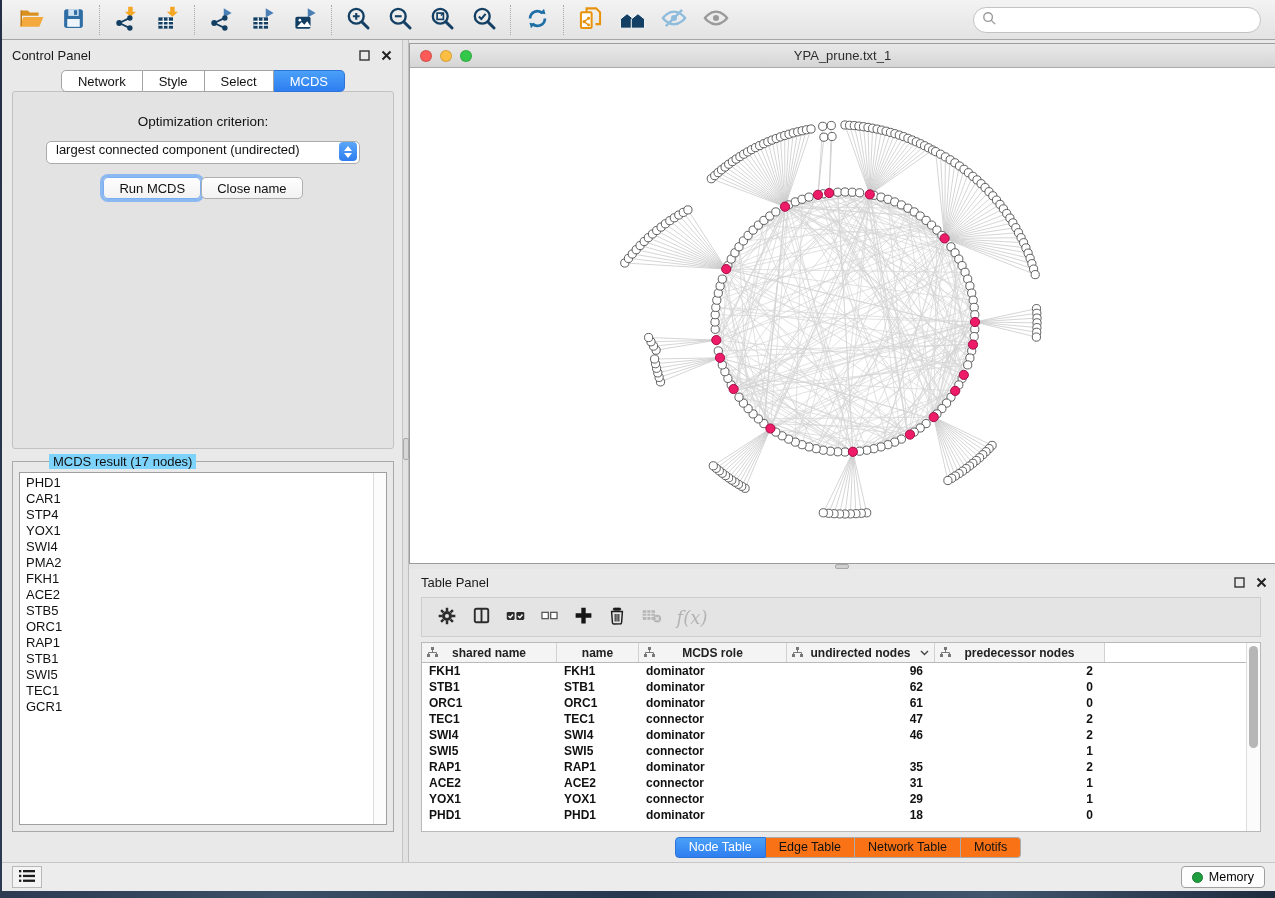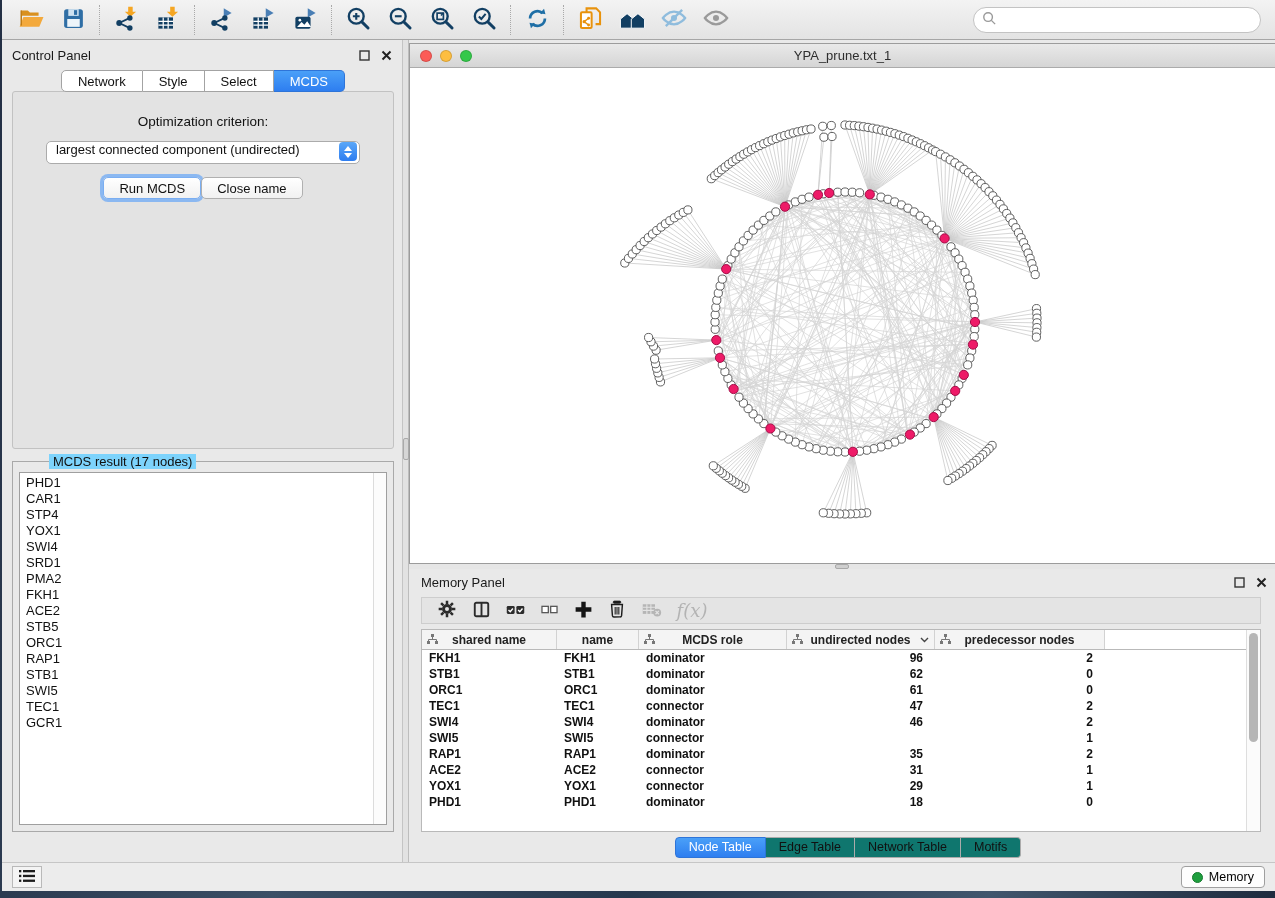--- a/index.html
+++ b/index.html
@@ -62,41 +62,41 @@
                   display:flex; align-items:center; padding:0 10px; }
   .tl { width:12px; height:12px; border-radius:50%; margin-right:8px; border:0.5px solid rgba(0,0,0,.15); }
   .net-title { position:absolute; left:0; right:0; text-align:center; font-size:13px; color:#2e2e2e; }
   .net-canvas { flex:1; background:#fff; position:relative; overflow:hidden; }
   .net-canvas svg { position:absolute; left:0; top:0; }
   .hsplit { height:5px; background:#e6e6e6; position:relative; }
   .hsplit .grip-h { position:absolute; left:50%; top:0; width:14px; height:5px; margin-left:-7px; background:#cfcfcf; border:1px solid #a9a9a9; border-radius:2px; }
 
   
   .tpanel { flex:1; display:flex; flex-direction:column; padding:2px 0 0 12px; min-height:0; }
-  .t-toolbar { margin-top:4px; margin-right:14px; height:27px; background:#e4e4e4; border:1px solid #cdcdcd;
+  .t-toolbar { margin-top:4px; margin-right:14px; height:40px; background:#e4e4e4; border:1px solid #cdcdcd;
                display:flex; align-items:center; padding:0 10px; gap:4px; }
   .t-btn { width:30px; height:30px; border:none; background:transparent; display:flex; align-items:center; justify-content:center; }
   .fx { font-family:"DejaVu Serif", serif; font-style:italic; font-size:18px; color:#b3b3b3; }
   .tablewrap { margin-top:5px; margin-right:14px; flex:1; border:1px solid #b9b9b9; background:#fff; display:flex; min-height:0; }
   .tablegrid { flex:1; display:flex; flex-direction:column; min-width:0;font-weight:bold; }
   .thead { display:flex; height:20px; background:#f4f4f4; border-bottom:1px solid #b9b9b9; flex:0 0 20px; }
   .th { position:relative; display:flex; align-items:center; justify-content:center; font-size:12px; color:#222;
         border-right:1px solid #d2d2d2; }
   .th .tree-ic { position:absolute; left:5px; top:4px; }
   .th .sort-ic { position:absolute; right:5px; top:7px; }
   .th.filler { border-right:none; background:#fff; }
   .tbody { flex:1; overflow:hidden; }
   .tr { display:flex; height:16px; }
   .td { font-size:12px; line-height:16px; white-space:nowrap; overflow:hidden; }
   .td.text { padding-left:7px; }
   .td.num { text-align:right; padding-right:12px; }
   .vscroll { width:14px; border-left:1px solid #dedede; background:#fbfbfb; position:relative; flex:0 0 14px; }
   .vscroll .thumb { position:absolute; left:2px; right:2px; top:3px; height:54%; background:#b6b6b6; border-radius:5px; }
   .ttabs-row { flex:0 0 30px; display:flex; align-items:center; justify-content:center; }
-  .ttab { height:21px; padding:0 13px; display:flex; align-items:center; background:#0f766e; border:1px solid #ababab; border-left:none; font-size:12.5px; }
+  .ttab { height:21px; padding:0 13px; display:flex; align-items:center; background:#f97316; border:1px solid #ababab; border-left:none; font-size:12.5px; }
   .ttab:first-child { border-left:1px solid #ababab; border-radius:4px 0 0 4px; }
   .ttab:last-child { border-radius:0 4px 4px 0; }
   .ttab.selected { background:linear-gradient(#4aa0f8,#2e7ef0); color:#fff; border-color:#2e74d8; }
 
   
   .statusbar { flex:0 0 29px; background:#ececec; border-top:1px solid #c6c6c6; display:flex; align-items:center; padding:0 10px; }
   .sb-listbtn { width:30px; height:22px; background:#f4f4f4; border:1px solid #b9b9b9; display:flex; align-items:center; justify-content:center; }
   .sb-spring { flex:1; }
   .mem-btn { height:22px; padding:0 10px; background:#fdfdfd; border:1px solid #9f9f9f; border-radius:4px;
              display:flex; align-items:center; gap:6px; font-size:12.5px; }
@@ -303,21 +303,20 @@
       </div>
       <div class="fieldset">
         <span class="legend">MCDS result (17 nodes)</span>
         <div class="listbox">
           <div class="list-items" id="mcds-list">
               <div class="list-item">PHD1</div>
               <div class="list-item">CAR1</div>
               <div class="list-item">STP4</div>
               <div class="list-item">YOX1</div>
               <div class="list-item">SWI4</div>
-              <div class="list-item">SRD1</div>
               <div class="list-item">PMA2</div>
               <div class="list-item">FKH1</div>
               <div class="list-item">ACE2</div>
               <div class="list-item">STB5</div>
               <div class="list-item">ORC1</div>
               <div class="list-item">RAP1</div>
               <div class="list-item">STB1</div>
               <div class="list-item">SWI5</div>
               <div class="list-item">TEC1</div>
               <div class="list-item">GCR1</div>
@@ -1015,21 +1014,21 @@
             </svg>
         </div>
       </div>
 
       <div class="hsplit">
           <div class="grip-h"></div>
         </div>
 
       <div class="tpanel">
         <div class="panel-head">
-          <span class="panel-title">Memory Panel</span>
+          <span class="panel-title">Table Panel</span>
           <span class="spring"></span>
           <button class="mini-btn">
               <svg width="11" height="11" viewBox="0 0 11 11">
                 <rect x="1" y="1" width="9" height="9" fill="none" stroke="#333" stroke-width="1.4"></rect>
               </svg>
             </button>
           <button class="mini-btn" style="margin-right:6px">
               <svg width="11" height="11" viewBox="0 0 11 11">
                 <path d="M1.5 1.5l8 8M9.5 1.5l-8 8" stroke="#222" stroke-width="2"></path>
               </svg>

